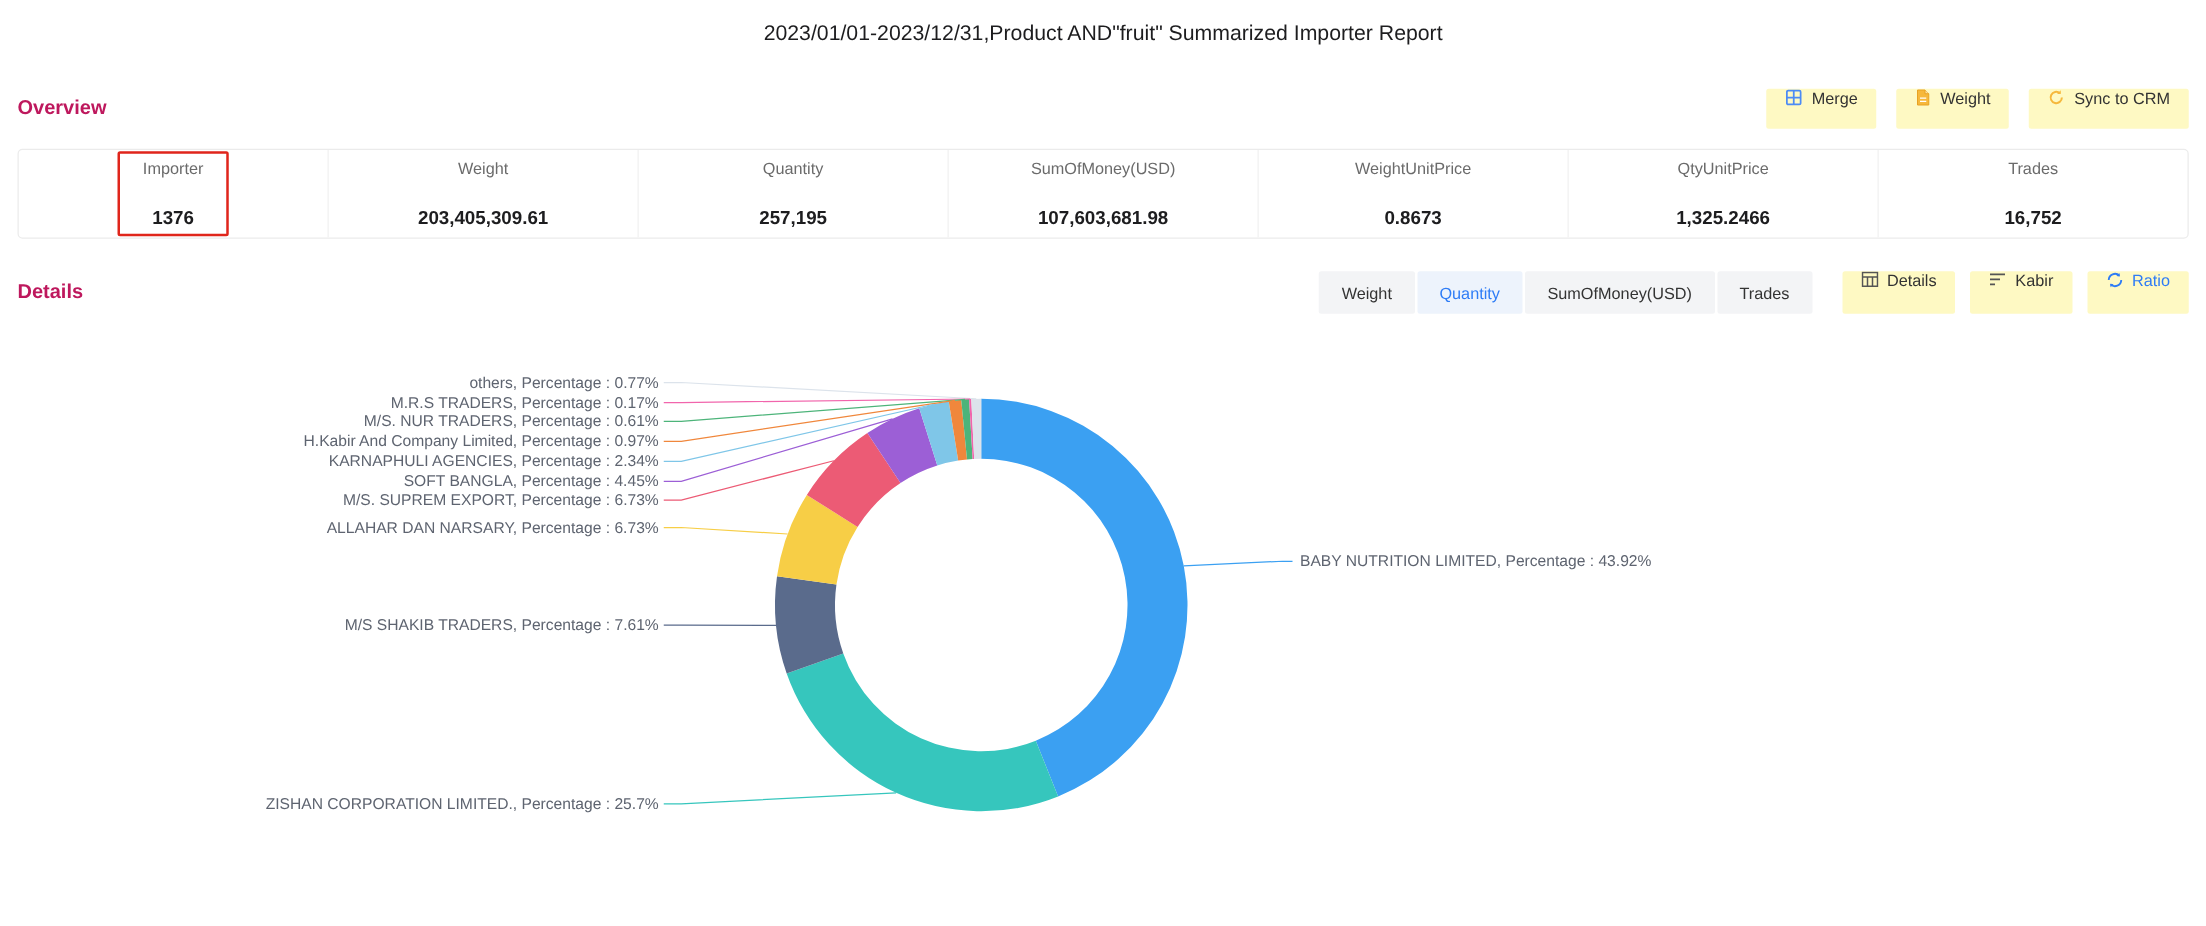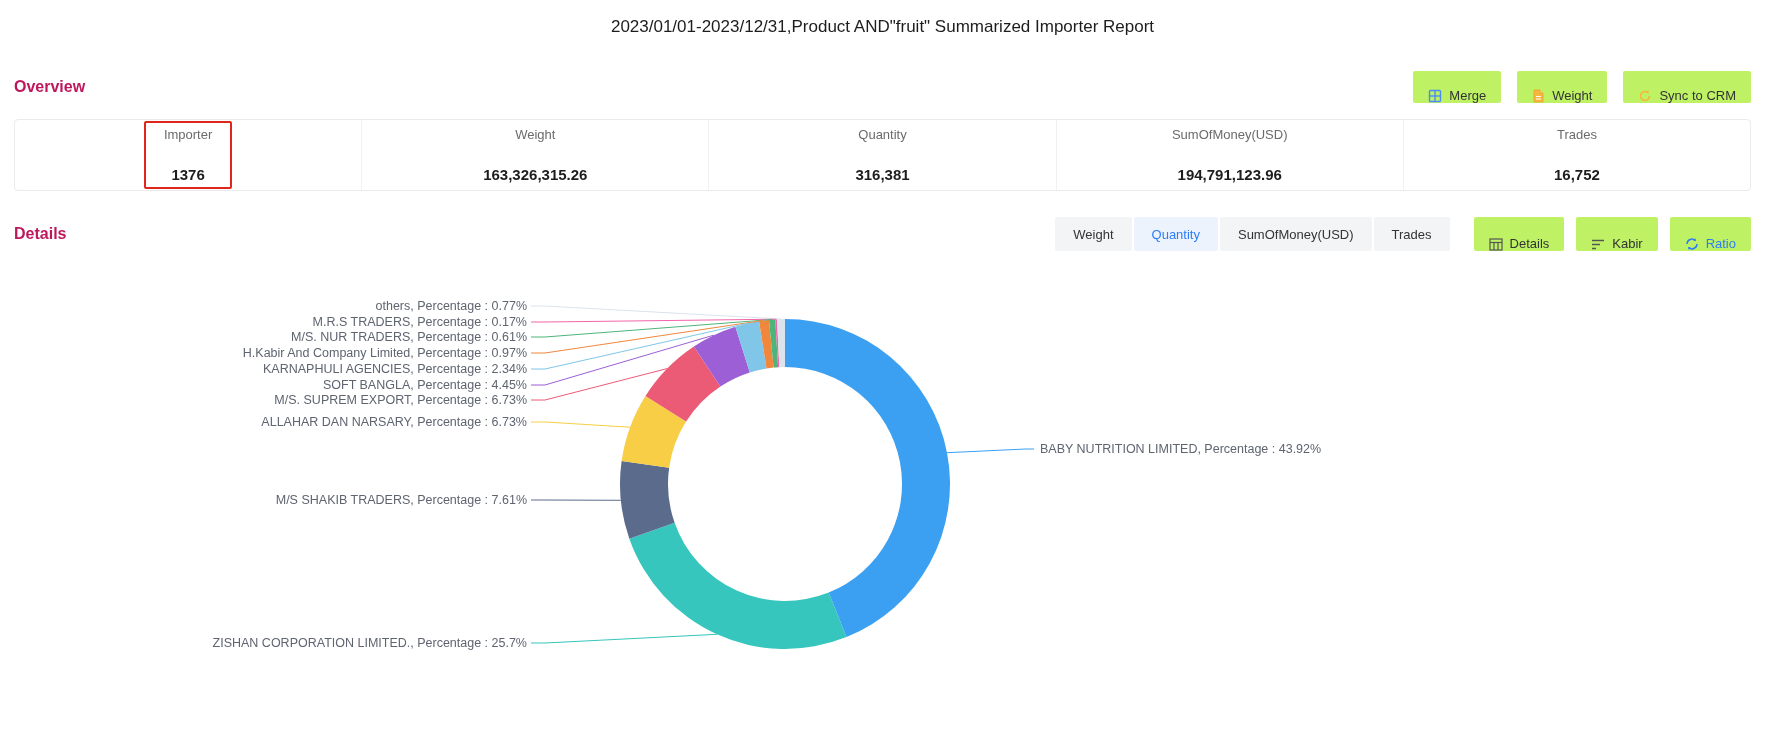--- a/index.html
+++ b/index.html
@@ -2,21 +2,21 @@
 <html><head>
 <meta charset="utf-8">
 <style>
   *{box-sizing:border-box;margin:0;padding:0}
   html,body{width:1765px;height:741px;overflow:hidden;background:#fff;
     font-family:"Liberation Sans",sans-serif;color:#333}
   .report-title{padding-top:17px;text-align:center;font-size:17px;color:#1d1d1f}
   .section-row{display:flex;justify-content:space-between;align-items:center;margin:34px 14px 0}
   .section-heading{font-size:16px;font-weight:700;color:#be185d}
   .actions{display:flex;gap:16px}
-  .btn{display:inline-flex;align-items:flex-end;gap:7px;background:#bef264;border:none;border-radius:2px;
+  .btn{display:inline-flex;align-items:flex-start;gap:7px;background:#fef9c3;border:none;border-radius:2px;
     height:32px;padding:0 15px;font-size:13px;color:#333;font-family:inherit;cursor:pointer;white-space:nowrap}
   .icon{display:inline-flex;align-items:center}
   .stats-bar{display:flex;margin:16px 14px 0;border:1px solid #EBEBEB;border-radius:4px;height:72px;align-items:stretch}
   .stat-cell{flex:1;display:flex;align-items:center;justify-content:center;text-align:center}
   .stat-cell + .stat-cell{border-left:1px solid #F1F1F1}
   .stat-inner{display:inline-block;padding:4px 18px;border:2px solid transparent;border-radius:2px}
   .stat-inner.highlighted{border-color:#E0251B}
   .stat-label{font-size:13px;color:#6b6b6b}
   .stat-value{font-size:15px;color:#1d1d1f;margin-top:24px;font-weight:600}
   .details-row{margin-top:26px}
@@ -76,33 +76,45 @@
   <div class="stats-bar" id="stats-bar">
       <div class="stat-cell">
         <div class="stat-inner highlighted">
           <div class="stat-label">Importer</div>
           <div class="stat-value">1376</div>
         </div>
       </div>
       <div class="stat-cell">
         <div class="stat-inner">
           <div class="stat-label">Weight</div>
-          <div class="stat-value">163,326,315.26</div>
+          <div class="stat-value">203,405,309.61</div>
         </div>
       </div>
       <div class="stat-cell">
         <div class="stat-inner">
           <div class="stat-label">Quantity</div>
-          <div class="stat-value">316,381</div>
+          <div class="stat-value">257,195</div>
         </div>
       </div>
       <div class="stat-cell">
         <div class="stat-inner">
           <div class="stat-label">SumOfMoney(USD)</div>
-          <div class="stat-value">194,791,123.96</div>
+          <div class="stat-value">107,603,681.98</div>
+        </div>
+      </div>
+      <div class="stat-cell">
+        <div class="stat-inner">
+          <div class="stat-label">WeightUnitPrice</div>
+          <div class="stat-value">0.8673</div>
+        </div>
+      </div>
+      <div class="stat-cell">
+        <div class="stat-inner">
+          <div class="stat-label">QtyUnitPrice</div>
+          <div class="stat-value">1,325.2466</div>
         </div>
       </div>
       <div class="stat-cell">
         <div class="stat-inner">
           <div class="stat-label">Trades</div>
           <div class="stat-value">16,752</div>
         </div>
       </div>
     </div>
 

